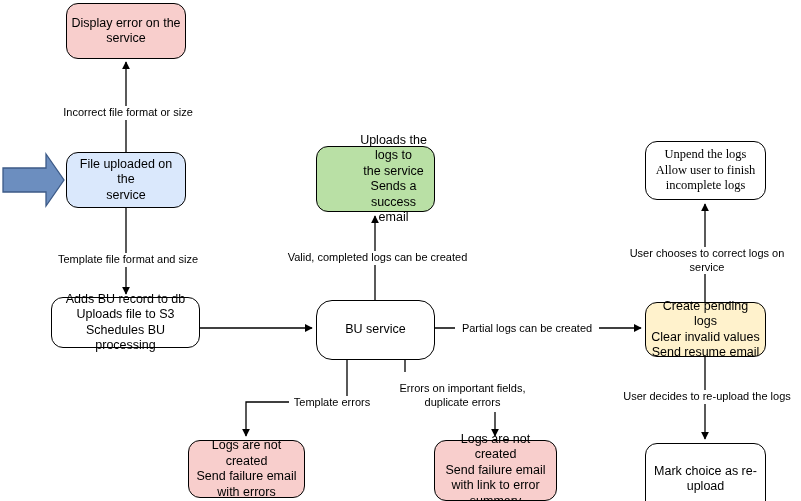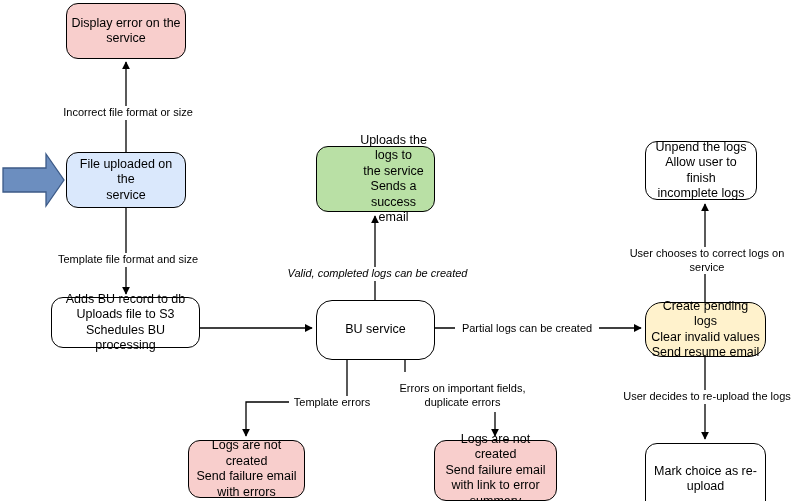--- a/index.html
+++ b/index.html
@@ -94,45 +94,45 @@
 Uploads file to S3
 Schedules BU processing</div>
 
   <div class="node" style="left:316px; top:146px; width:119px; height:66px; background:#b9e0a5;padding-left:40px;">Uploads the logs to
 the service
 Sends a success
 email</div>
 
   <div class="node" style="left:316px; top:300px; width:119px; height:60px; background:#ffffff; border-radius:16px;">BU service</div>
 
-  <div class="node" style="left:645px; top:141px; width:112px; height:59px; background:#ffffff;">Unpend the logs
+  <div class="node" style="left:645px; top:141px; width:121px; height:59px; background:#ffffff;font-family:Liberation Serif, serif;">Unpend the logs
 Allow user to finish
 incomplete logs</div>
 
-  <div class="node" style="left:645px; top:302px; width:121px; height:55px; background:#fff2cc;border-radius:17px;">Create pending logs
+  <div class="node" style="left:645px; top:302px; width:121px; height:55px; background:#fff2cc;">Create pending logs
 Clear invalid values
 Send resume email</div>
 
   <div class="node" style="left:188px; top:440px; width:117px; height:58px; background:#f8cecc;">Logs are not created
 Send failure email
 with errors</div>
 
   <div class="node" style="left:434px; top:440px; width:123px; height:61px; background:#f8cecc;">Logs are not created
 Send failure email
 with link to error
 summary</div>
 
   <div class="node" style="left:645px; top:443px; width:121px; height:72px; background:#ffffff;">Mark choice as re-
 upload</div>
 
   <div class="edge-label" style="left:56px; top:106px; width:140px;">Incorrect file format or size</div>
 
   <div class="edge-label" style="left:56px; top:253px; width:140px;">Template file format and size</div>
 
-  <div class="edge-label" style="left:283px; top:267px; width:185px;font-style:italic;">Valid, completed logs can be created</div>
+  <div class="edge-label" style="left:283px; top:251px; width:185px;">Valid, completed logs can be created</div>
 
   <div class="edge-label" style="left:455px; top:322px; width:140px;">Partial logs can be created</div>
 
   <div class="edge-label" style="left:609px; top:247px; width:192px;">User chooses to correct logs on service</div>
 
   <div class="edge-label" style="left:617px; top:390px; width:176px;">User decides to re-upload the logs</div>
 
   <div class="edge-label" style="left:289px; top:396px; width:82px;">Template errors</div>
 
   <div class="edge-label" style="left:395px; top:382px; width:131px;">Errors on important fields,

